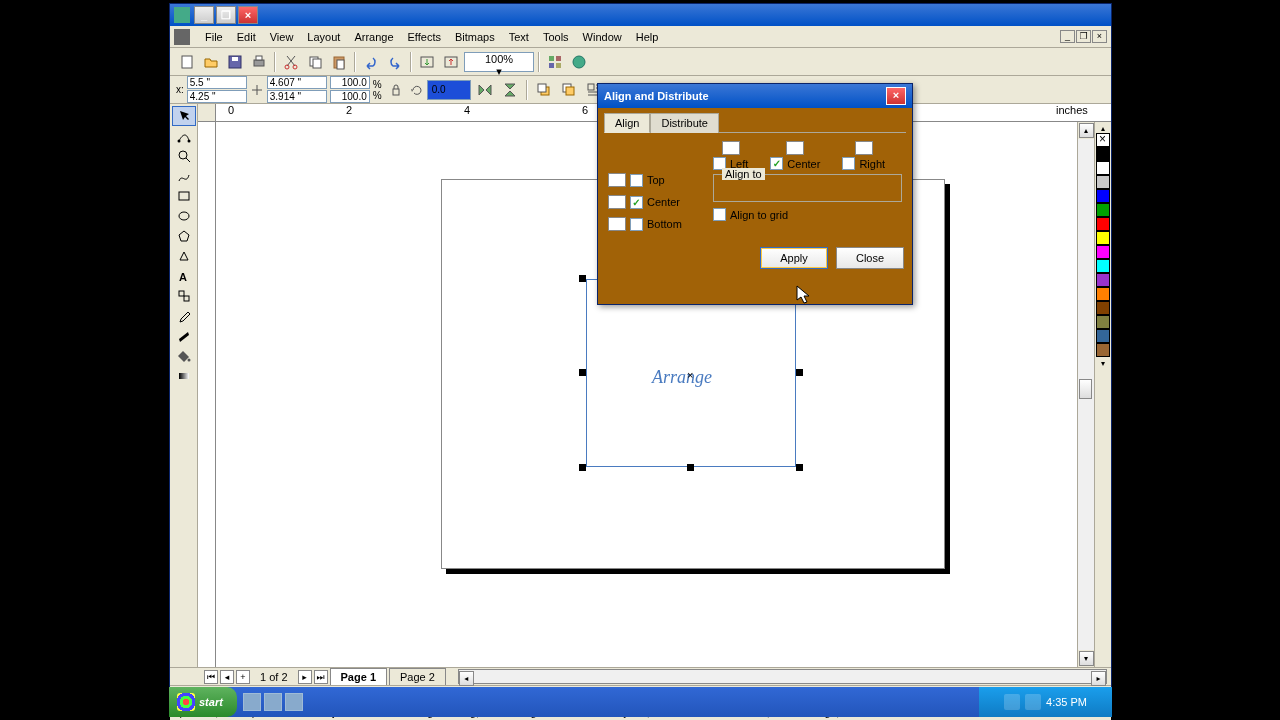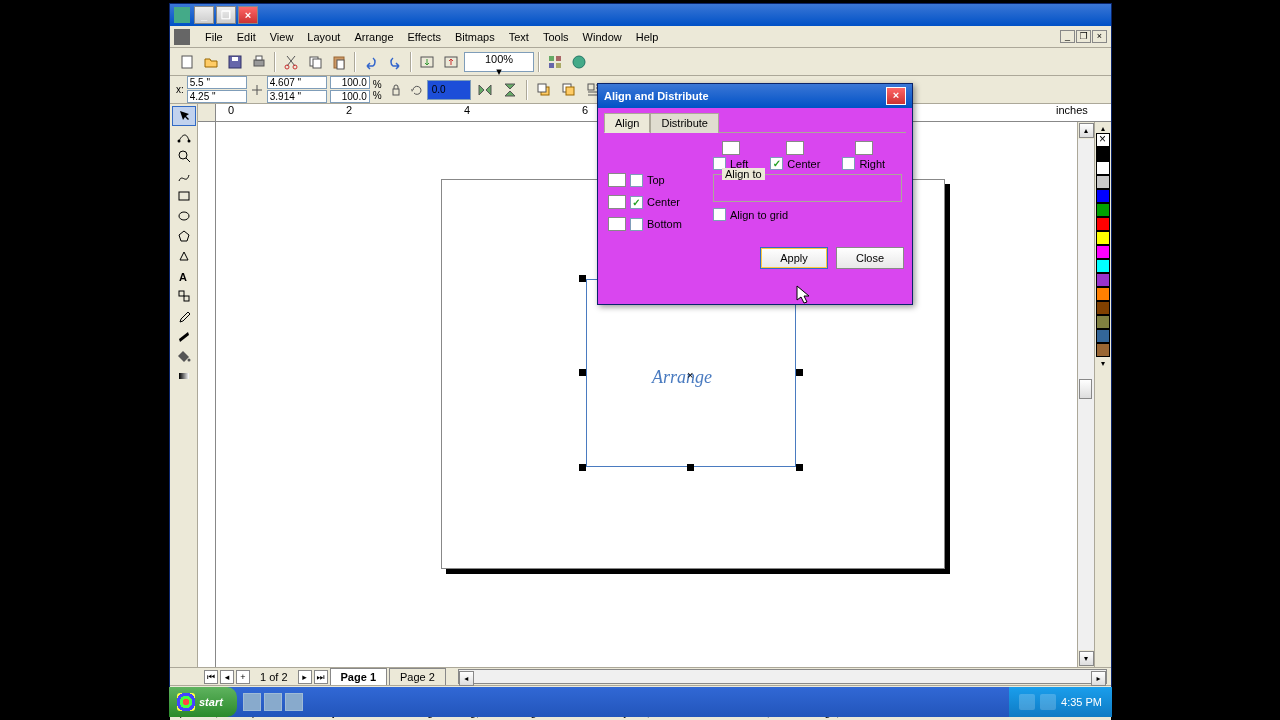--- a/index.html
+++ b/index.html
@@ -50,21 +50,21 @@
 .page-tabs { height: 18px; background: #ece9d8; border-top: 1px solid #aca899; display: flex; align-items: center; padding: 0 4px; gap: 2px; }
 .tab-nav { width: 14px; height: 14px; border: 1px solid #888; background: #fff; text-align: center; font-size: 9px; line-height: 12px;}
 .page-count { padding: 0 8px; }
 .page-tab { padding: 2px 10px; background: #fff; border: 1px solid #888; border-bottom: none; font-weight: bold; }
 .page-tab.inactive { font-weight: normal; background: #ece9d8; }
 .hscroll { flex: 1; height: 15px; background: #f0f0f0; border: 1px solid #888; margin-left: 10px; position: relative;}
 .statusbar { height: 18px; background: #ece9d8; border-top: 1px solid #aca899; display: flex; align-items: center; padding: 0 8px; font-size: 10px; justify-content: center;}
 .statusbar2 { height: 18px; background: #ece9d8; display: flex; align-items: center; padding: 0 8px; font-size: 10px; }
 .coord-status { width: 100px; }
 
-.dialog { position: absolute; left: 597px; top: 83px; width: 316px; height: 222px; background: #d946ef; border: 1px solid #0a246a; box-shadow: 2px 2px 6px rgba(0,0,0,0.4); z-index: 100; }
+.dialog { position: absolute; left: 597px; top: 83px; width: 316px; height: 222px; background: #a16207; border: 1px solid #0a246a; box-shadow: 2px 2px 6px rgba(0,0,0,0.4); z-index: 100; }
 .dialog-title { height: 24px; background: linear-gradient(to bottom, #3b77d6, #0051c6); display: flex; align-items: center; padding: 0 6px; color: #fff; font-weight: bold; }
 .dialog-title-text { flex: 1; }
 .dialog-close { width: 20px; height: 18px; background: linear-gradient(#f66,#c33); border: 1px solid #fff; color: #fff; text-align: center; font-weight: bold; line-height: 14px;}
 .dialog-body { padding: 4px 6px; }
 .dialog-tabs { display: flex; border-bottom: 1px solid #aca899; }
 .dtab { padding: 3px 10px; border: 1px solid #aca899; border-bottom: none; background: #ece9d8; position: relative; top: 1px;}
 .dtab.active { background: #ece9d8; border-bottom: 1px solid #ece9d8;}
 .dtab.inactive { background: #e0ddd0; }
 .dialog-content { padding: 8px 4px; display: flex; gap: 10px; }
 .col-vert { width: 95px; display: flex; flex-direction: column; gap: 8px; padding-top: 32px; }
@@ -81,21 +81,21 @@
 .dialog-btns { display: flex; justify-content: flex-end; gap: 8px; padding: 4px 8px; }
 .dbtn { width: 68px; height: 22px; border: 1px solid #888; background: linear-gradient(#fff,#e8e8e8); text-align: center; line-height: 20px;}
 .dbtn.focus { border: 1px solid #316ac5; box-shadow: 0 0 0 1px #ffc83c inset;}
 
 .taskbar { position: absolute; left: 169px; bottom: 3px; width: 943px; height: 30px; background: linear-gradient(to bottom, #3168d5, #2255bb); display: flex; align-items: center; }
 .start-btn { height: 30px; padding: 0 14px 0 8px; background: linear-gradient(to bottom, #5fb35f, #2a8a2a); color: #fff; font-weight: bold; font-style: italic; font-size: 15px; display: flex; align-items: center; border-radius: 0 10px 10px 0; }
 .start-icon { width: 18px; height: 18px; margin-right: 4px; background: radial-gradient(circle, #f44 25%, #4f4 25% 50%, #44f 50% 75%, #ff4 75%); border-radius: 3px;}
 .qlaunch { display: flex; gap: 3px; padding: 0 6px; }
 .ql-icon { width: 18px; height: 18px; background: #8ac; border: 1px solid #fff3; }
 .task-btn { height: 24px; padding: 0 10px; background: linear-gradient(#5a8cd6,#3168c5); border: 1px solid #2450a8; color: #fff; display: flex; align-items: center; gap: 5px; margin-left: 4px;}
-.tray { margin-left: auto; height: 30px; background: linear-gradient(#1a9eec,#0f7bc4); padding: 0 10px; display: flex; align-items: center; gap: 5px; color: #fff;}
+.tray { margin-left: auto; height: 30px; background: linear-gradient(#1a9eec,#0f7bc4); padding: 0 25px; display: flex; align-items: center; gap: 5px; color: #fff;}
 .tray-icon { width: 16px; height: 16px; background: #fff3; border-radius: 2px;}
 .cursor { position: absolute; left: 796px; top: 285px; z-index: 200; pointer-events: none; font-size: 16px;}
 
 .ic { display: inline-block; width: 14px; height: 14px; }
 svg { display: block; }
 </style>
 </head>
 <body>
 
 <div class="app-window">

